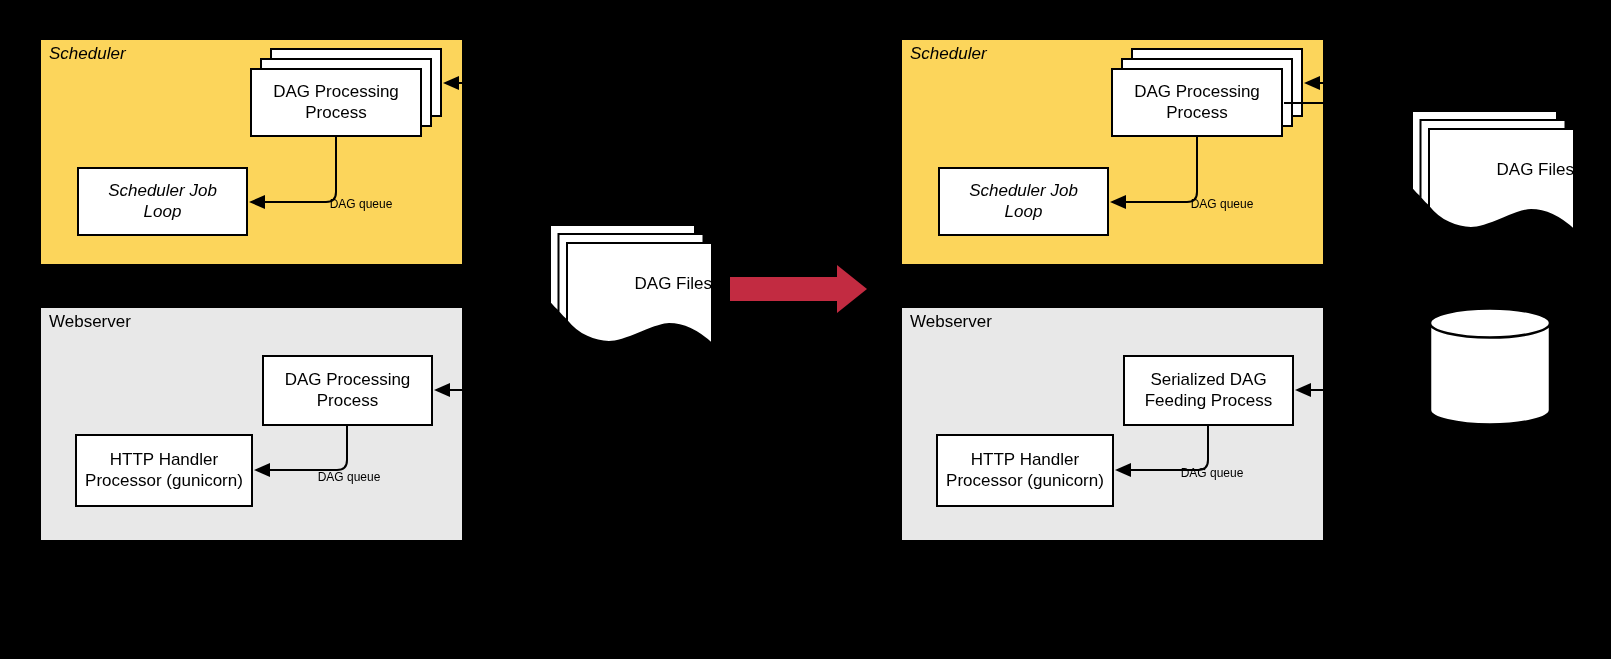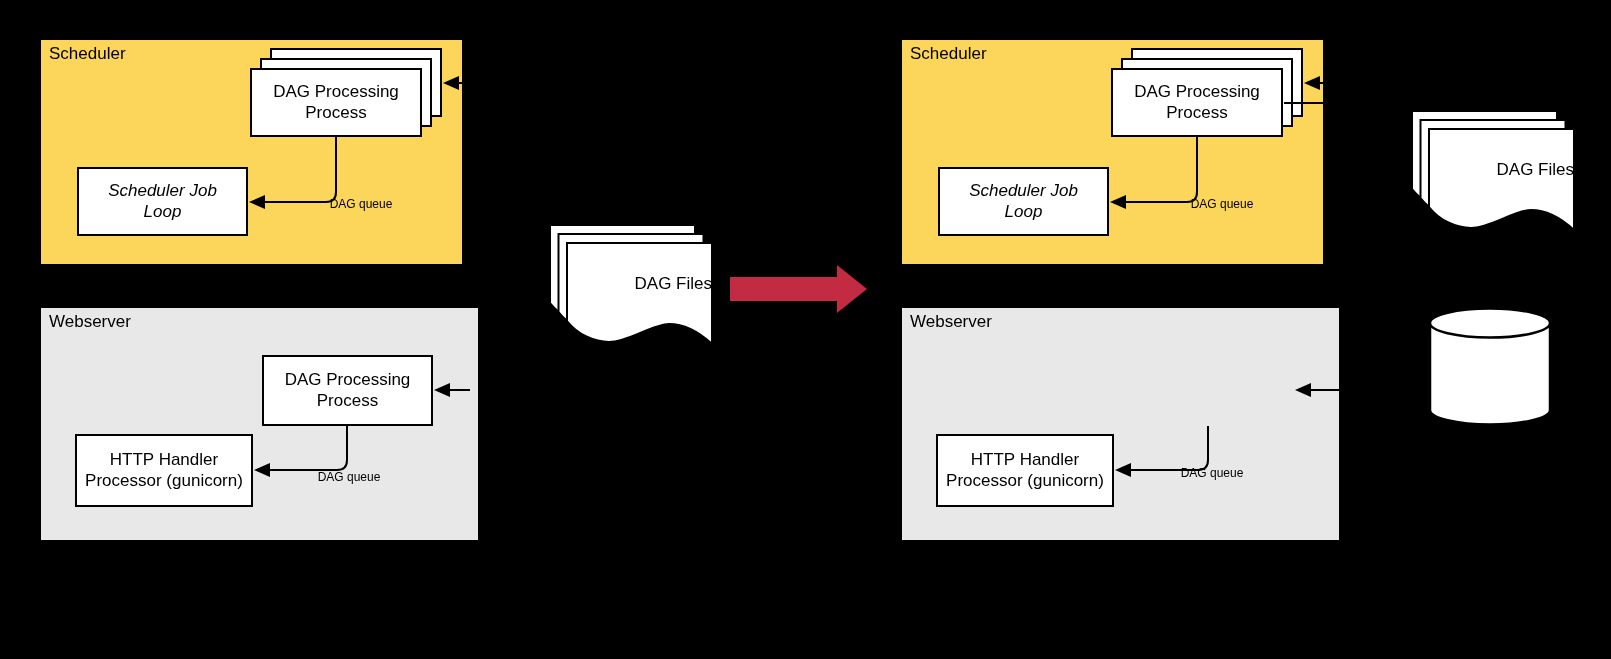--- a/index.html
+++ b/index.html
@@ -2,22 +2,22 @@
 <html style="--background: #000000; --scheduler-fill: #FCD55B; --webserver-fill: #E8E8E8; --node-fill: #FFFFFF; --line: #000000; --transition-arrow: #C22B41;"><head>
 <meta charset="utf-8">
 <style>
   html,body{margin:0;padding:0;background:#000;}
   .canvas{
     position:relative;width:1611px;height:659px;overflow:hidden;
     background:var(--background,#000);
     font-family:"Liberation Sans",sans-serif;color:#000;
   }
   .container{position:absolute;}
-  .scheduler-fill{background:var(--scheduler-fill,#FCD55B);}
-  .webserver-fill{background:var(--webserver-fill,#E8E8E8);padding-left:16px;}
+  .scheduler-fill{background:var(--scheduler-fill,#FCD55B);font-style:italic;}
+  .webserver-fill{background:var(--webserver-fill,#E8E8E8);}
   .ctitle{position:absolute;left:8px;top:4px;font-size:17px;}
   .node{
     position:absolute;background:var(--node-fill,#fff);border:2px solid var(--line,#000);
     box-sizing:border-box;display:flex;align-items:center;justify-content:center;
     text-align:center;font-size:17px;line-height:1.22;
   }
   .page{position:absolute;background:var(--node-fill,#fff);border:2px solid var(--line,#000);box-sizing:border-box;}
   .qlabel{position:absolute;font-size:12px;text-align:center;width:140px;}
   .wrap130{display:inline-block;max-width:132px;}
   .wrap115{display:inline-block;max-width:115px;font-style:italic;}
@@ -88,20 +88,23 @@
   <div class="node" style="left:1111px;top:68px;width:172px;height:69px;">
     <span class="wrap130">DAG Processing Process</span>
   </div>
 
   <div class="node" style="left:938px;top:167px;width:171px;height:69px;">
     <span class="wrap115">Scheduler Job Loop</span>
   </div>
 
   <div class="qlabel" style="left:1152px;top:197px;">DAG queue</div>
 
+  <div class="node" style="left:1123px;top:355px;width:171px;height:71px;">
+    <span class="wrap150">Serialized DAG Feeding Process</span>
+  </div>
 
   <div class="node" style="left:936px;top:434px;width:178px;height:73px;">
     <span>HTTP Handler Processor (gunicorn)</span>
   </div>
 
   <div class="qlabel" style="left:1142px;top:466px;">DAG queue</div>
 
   <div class="icon-stack" style="left:1411px;top:110px;">
     <svg width="166" height="126" viewBox="0 0 166 126">
       <path class="docpath" transform="translate(1,1)" d="M0,0 H145 V101 C131,88 116,81 102,81 C86,81 61,99 42,99 C28,99 11,92 0,78 Z"></path>

